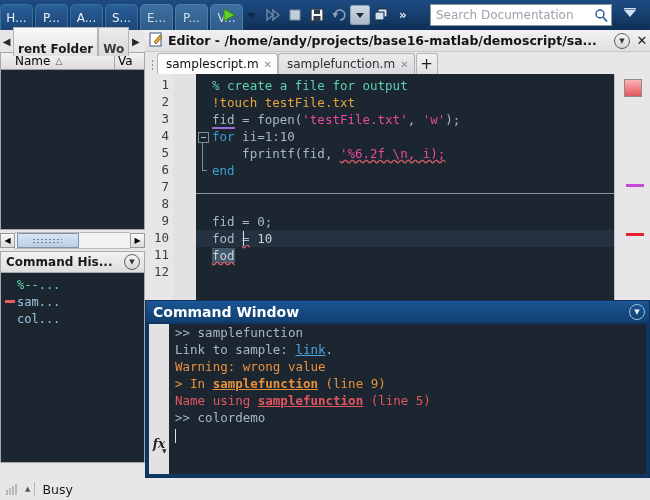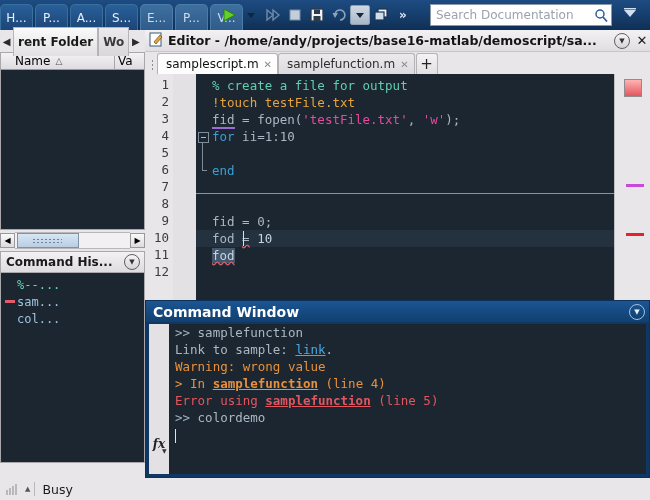--- a/index.html
+++ b/index.html
@@ -48,21 +48,21 @@
   
   .leftcol{position:absolute;left:0;top:30px;width:145px;height:448px;background:#e8e6e8;}
 
   .paneltabs{
     position:relative;height:22px;background:#e8e6e8;
     display:flex;align-items:center;
   }
   .arrowbtn{width:13px;height:20px;display:flex;align-items:center;justify-content:center;color:#2b2b2b;font-size:10px;}
   .ptab{
     height:20px;padding:14px 4px;box-sizing:border-box;
-    display:flex;align-items:center;white-space:nowrap;overflow:hidden;
+    display:flex;white-space:nowrap;overflow:hidden;
     font-weight:bold;font-size:12px;
     background:linear-gradient(180deg,#fafafa 0%,#e2e0e2 100%);
     border:1px solid #b6b4b6;border-bottom:none;
   }
   .ptab.inactive{background:linear-gradient(180deg,#eceaec 0%,#d9d7d9 100%);color:#3a3a3a;}
   .ptab.active{color:#1a1a1a;}
 
   .colhead{
     height:18px;background:linear-gradient(180deg,#f4f2f4 0%,#dedcde 100%);
     border:1px solid #a9a7a9;border-bottom:1px solid #9a989a;
@@ -419,20 +419,21 @@
           <div class="dash" style="top: 139px;">-</div>
           <div class="dash" style="top: 156px;">-</div>
           <div class="dash" style="top: 173px;">-</div>
         </div>
       <div class="codearea" id="codeArea">
 
       <div class="cline" style="top: 3px;"><span class="c-comment">% create a file for output</span></div>
           <div class="cline" style="top: 20px;"><span class="c-sys">!touch testFile.txt</span></div>
           <div class="cline" style="top: 37px;"><span class="c-var u-purple">fid</span><span class="c-plain"> = fopen(</span><span class="c-str">'testFile.txt'</span><span class="c-plain">, </span><span class="c-str">'w'</span><span class="c-plain">);</span></div>
           <div class="cline" style="top: 54px;"><span class="c-kw">for</span><span class="c-plain"> ii=1:10</span></div>
+          <div class="cline" style="top: 71px;"><span class="c-plain">    fprintf(fid, </span><span class="c-str u-wavy">'%6.2f \n, i);</span></div>
           <div class="cline" style="top: 88px;"><span class="c-kw">end</span></div>
           <div class="cline" style="top: 105px;"></div>
           <div class="cline" style="top: 139px;"><span class="c-plain">fid = 0;</span></div>
           <div class="curline" style="top: 156px;"></div>
           <div class="cline" style="top: 156px;"><span class="c-plain">fod </span><span class="c-plain u-wavy">=</span><span class="c-num"> 10</span></div>
           <div class="cline" style="top: 173px;"><span class="sel u-wavy">fod</span></div>
           <div class="cline" style="top: 190px;"></div>
           <div class="secdiv" style="top: 119px;"></div>
           <div class="foldbox" style="left: 2px; top: 58px;"></div>
           <div class="foldline" style="left: 6px; top: 68px; height: 28px;"></div>
@@ -454,22 +455,22 @@
     </div>
     <div class="cwbody">
       <div class="cwgut">
         <div class="fxbox">fx</div>
         <div class="fxcaret">▼</div>
       </div>
       <div class="cwtext" id="cwOut">
           <div class="cwline"><span class="o-prompt">&gt;&gt; </span><span class="o-plain">samplefunction</span></div>
           <div class="cwline"><span class="o-plain">Link to sample: </span><span class="o-link">link</span><span class="o-plain">.</span></div>
           <div class="cwline"><span class="o-warn">Warning: wrong value</span></div>
-          <div class="cwline"><span class="o-warn">&gt; In </span><span class="o-warnb">samplefunction</span><span class="o-warn"> (line 4)</span></div>
-          <div class="cwline"><span class="o-err">Error using </span><span class="o-errb">samplefunction</span><span class="o-err"> (line 5)</span></div>
+          <div class="cwline"><span class="o-warn">&gt; In </span><span class="o-warnb">samplefunction</span><span class="o-warn"> (line 9)</span></div>
+          <div class="cwline"><span class="o-err">Name using </span><span class="o-errb">samplefunction</span><span class="o-err"> (line 5)</span></div>
           <div class="cwline"><span class="o-prompt">&gt;&gt; </span><span class="o-plain">colordemo</span></div>
           <div class="cwline"><span class="caretbar" style="position: relative; display: inline-block; width: 1px; height: 14px; vertical-align: middle;"></span></div>
         </div>
     </div>
   </div>
 
   <div class="statusbar">
     <span class="sgrip">
         <i></i>
         <i></i>

